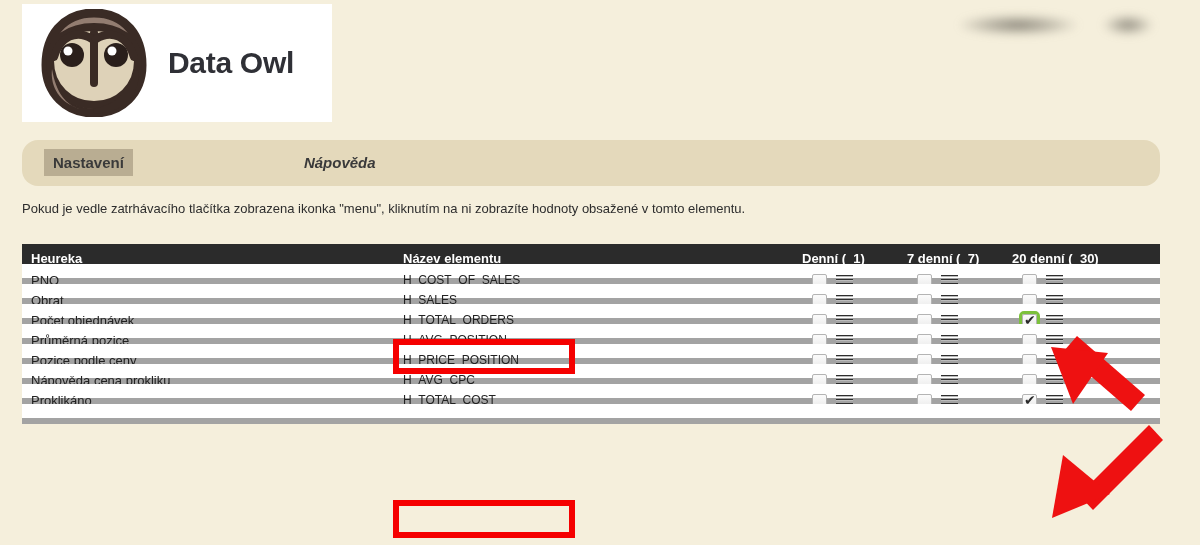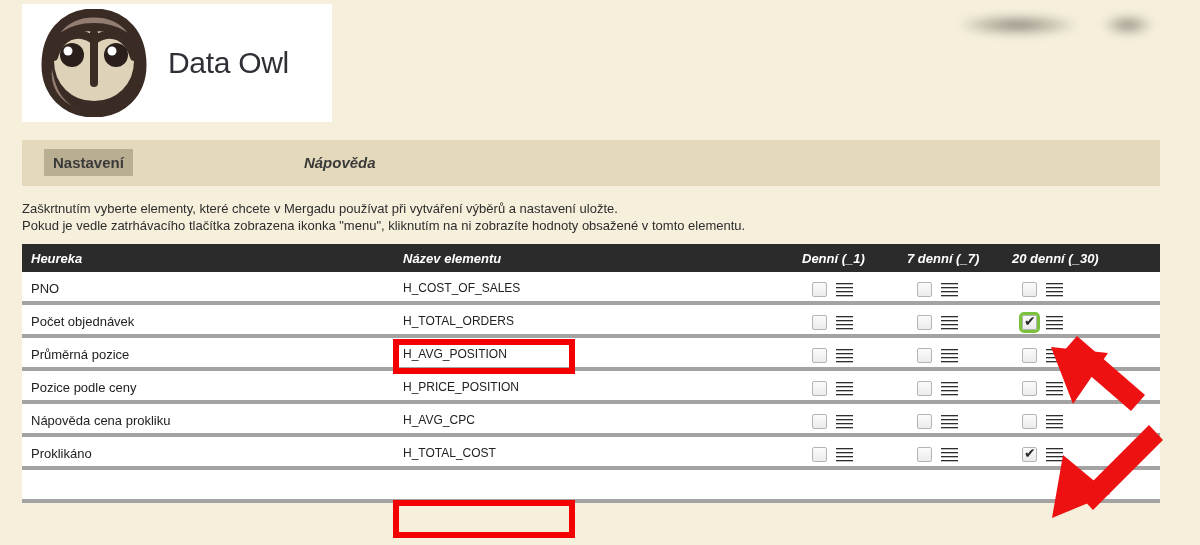--- a/index.html
+++ b/index.html
@@ -16,39 +16,40 @@
   #header { position: relative; height: 122px; }
   #logo-card {
     position: absolute; left: 22px; top: 4px;
     width: 310px; height: 118px;
     background: #ffffff;
     display: flex; align-items: center;
   }
   #owl-logo { margin-left: 14px; width: 116px; height: 108px; flex: none; }
   #logo-text {
     margin-left: 16px;
-    font-size: 30px; font-weight: normal;
+    font-size: 30px; font-weight: bold;
     color: #2f3036;
     letter-spacing: -0.3px;
   }
   #account-blur {
     position: absolute; right: 28px; top: 8px;
     width: 212px; height: 34px;
     border-radius: 3px;
     background:
       radial-gradient(ellipse 62px 11px at 58px 17px, rgba(120,116,105,.85) 0%, rgba(120,116,105,.35) 62%, rgba(120,116,105,0) 100%),
       radial-gradient(ellipse 26px 11px at 168px 17px, rgba(120,116,105,.8) 0%, rgba(120,116,105,.3) 62%, rgba(120,116,105,0) 100%);
     filter: blur(4px);
   }
 
   
   #navbar {
     position: absolute; left: 22px; top: 140px;
     width: 1138px; height: 46px;
     background: #e4d9bb;
+    border-radius: 16px;
   }
   .nav-tab {
     position: absolute; top: 9px;
     font-size: 15px; font-weight: bold;
     color: #3a3a3a;
     padding: 5px 9px;
     cursor: pointer;
     white-space: nowrap;
   }
   .nav-tab.active { background: #b9ad92; }
@@ -58,32 +59,31 @@
     position: absolute; left: 22px; top: 200px;
     font-size: 13px; color: #2d2d2d; line-height: 17px;
   }
 
   
   #grid {
     position: absolute; left: 22px; top: 244px;
     width: 1138px;
   }
   #grid-head {
-    height: 28px; background: #2b2b2b;
+    height: 20px; background: #2b2b2b;
     position: relative;
-    font-style: italic;
   }
   .hcell {
     position: absolute; top: 7px;
     font-size: 13px; font-weight: bold; color: #ffffff;
     white-space: nowrap;
   }
   .row {
-    height: 33px; background: #ffffff;
-    border-bottom: 4px solid #a3a3a3;
+    height: 20px; background: #ffffff;
+    border-bottom: 6px solid #a3a3a3;
     position: relative;
   }
   .c-label {
     position: absolute; left: 9px; top: 9px;
     font-size: 13px; color: #222;
     white-space: nowrap;
   }
   .c-elem {
     position: absolute; left: 381px; top: 9px;
     font-size: 12px; color: #222;
@@ -149,36 +149,42 @@
 
   <div id="account-blur"></div>
 </div>
 
 <div id="navbar">
     <div class="nav-tab active" style="left: 22px;">Nastavení</div>
     <div class="nav-tab" style="left: 272.9px; font-style: italic;">Nápověda</div>
   </div>
 
 <div id="instructions">
-  <div>Zaškrtnutím vyberte elementy, které chcete v Mergadu používat při vytváření výběrů a nastavení uložte.</div>
   <div>Pokud je vedle zatrhávacího tlačítka zobrazena ikonka "menu", kliknutím na ni zobrazíte hodnoty obsažené v tomto elementu.</div>
 </div>
 
 <div id="grid">
   <div id="grid-head">
     <div class="hcell" style="left:9px">Heureka</div>
     <div class="hcell" style="left:381px">Název elementu</div>
     <div class="hcell" style="left:780px">Denní (_1)</div>
     <div class="hcell" style="left:885px">7 denní (_7)</div>
     <div class="hcell" style="left:990px">20 denní (_30)</div>
   </div>
   <div id="grid-body">
       <div class="row">
         <div class="c-label">PNO</div>
         <div class="c-elem">H_COST_OF_SALES</div>
+        <div class="ccell" style="left: 790px;"><span class="chk"></span><span class="ham"><i></i><i></i><i></i><i></i></span></div>
+        <div class="ccell" style="left: 895px;"><span class="chk"></span><span class="ham"><i></i><i></i><i></i><i></i></span></div>
+        <div class="ccell" style="left: 1000px;"><span class="chk"></span><span class="ham"><i></i><i></i><i></i><i></i></span></div>
+      </div>
+      <div class="row">
+        <div class="c-label">Obrat</div>
+        <div class="c-elem">H_SALES</div>
         <div class="ccell" style="left: 790px;"><span class="chk"></span><span class="ham"><i></i><i></i><i></i><i></i></span></div>
         <div class="ccell" style="left: 895px;"><span class="chk"></span><span class="ham"><i></i><i></i><i></i><i></i></span></div>
         <div class="ccell" style="left: 1000px;"><span class="chk"></span><span class="ham"><i></i><i></i><i></i><i></i></span></div>
       </div>
       <div class="row">
         <div class="c-label">Počet objednávek</div>
         <div class="c-elem">H_TOTAL_ORDERS</div>
         <div class="ccell" style="left: 790px;"><span class="chk"></span><span class="ham"><i></i><i></i><i></i><i></i></span></div>
         <div class="ccell" style="left: 895px;"><span class="chk"></span><span class="ham"><i></i><i></i><i></i><i></i></span></div>
         <div class="ccell" style="left: 1000px;"><span class="chk checked hilite"></span><span class="ham"><i></i><i></i><i></i><i></i></span></div>

